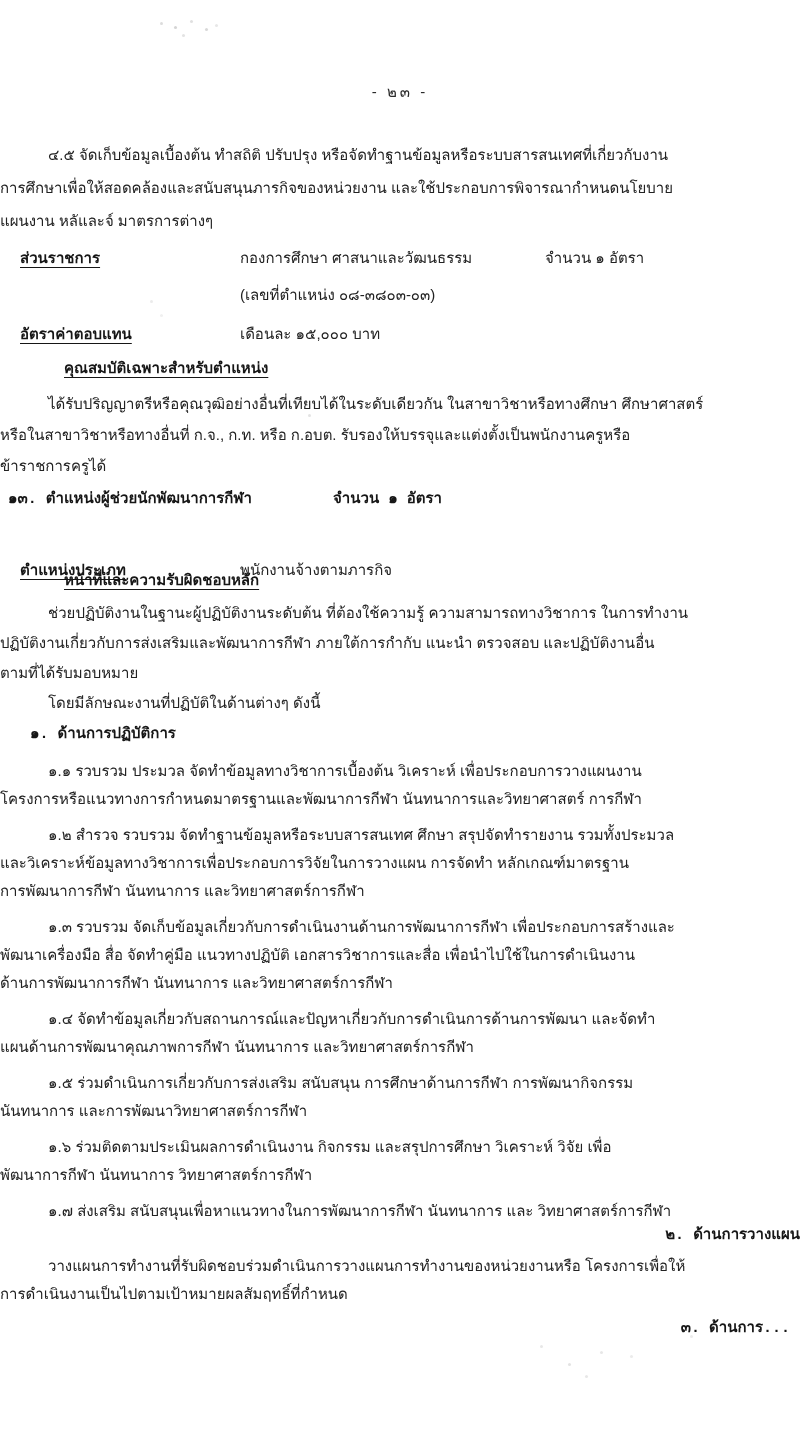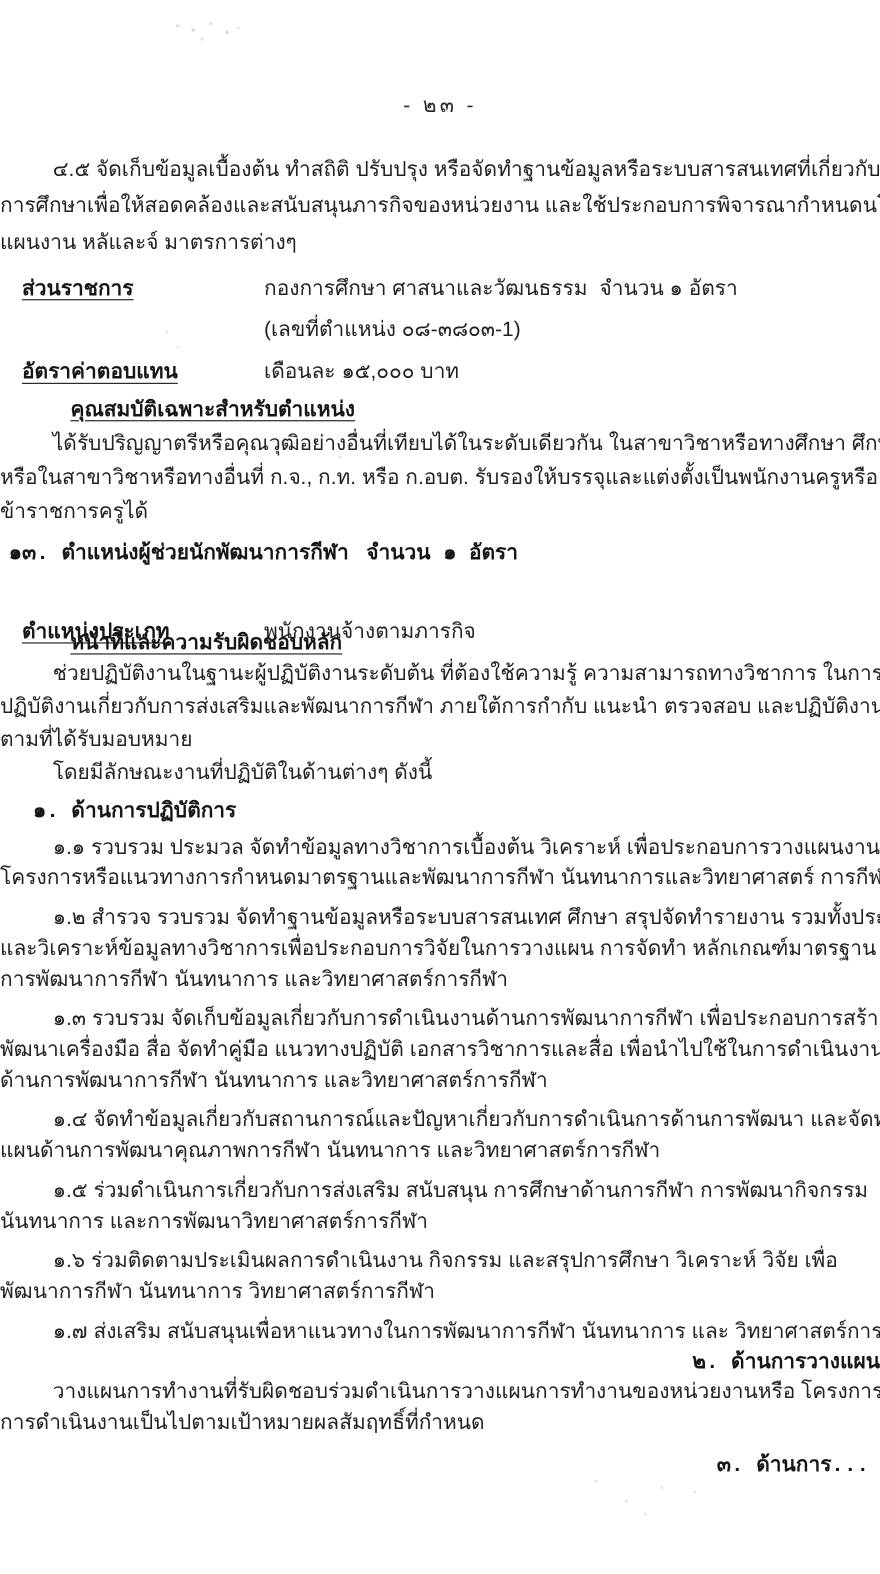--- a/index.html
+++ b/index.html
@@ -2,21 +2,21 @@
 <html><head>
 <meta charset="utf-8">
 <style>
   html,body{margin:0;padding:0;background:#ffffff;}
   .page{
     position:relative;
     width:800px;height:1431px;
     background:#ffffff;
     overflow:hidden;
     font-family:"Liberation Sans","DejaVu Sans",sans-serif;
-    font-size:19px;
+    font-size:15px;
     color:#222222;
   }
   .abs{position:absolute;left:0;right:0;}
   .line{white-space:pre-wrap;line-height:30px;}
   .nowrap{white-space:nowrap;}
   .indent{padding-left:48px;}
   .pageno{text-align:center;letter-spacing:3px;color:#2a2a2a;}
   .bold{font-weight:bold;color:#161616;font-family:Liberation Mono, monospace;}
   .ul{
     font-weight:bold;color:#161616;
@@ -61,21 +61,21 @@
     <div class="line nowrap">แผนงาน หลัและจ์ มาตรการต่างๆ</div>
   </div>
 
   <div class="abs" style="top:246px;">
     <div class="fieldrow">
       <span class="ul">ส่วนราชการ</span>
       <span class="val">กองการศึกษา ศาสนาและวัฒนธรรม</span>
       <span class="count">จำนวน ๑ อัตรา</span>
     </div>
     <div class="fieldrow">
-      <span class="val">(เลขที่ตำแหน่ง ๐๘-๓๘๐๓-1)</span>
+      <span class="val">(เลขที่ตำแหน่ง ๐๘-๓๘๐๓-๐๓)</span>
     </div>
     <div class="fieldrow" style="margin-top:2px;">
       <span class="ul">อัตราค่าตอบแทน</span>
       <span class="val">เดือนละ ๑๕,๐๐๐ บาท</span>
     </div>
   </div>
 
   <div class="abs" style="top:356px;padding-left:64px;">
     <span class="ul">คุณสมบัติเฉพาะสำหรับตำแหน่ง</span>
   </div>

